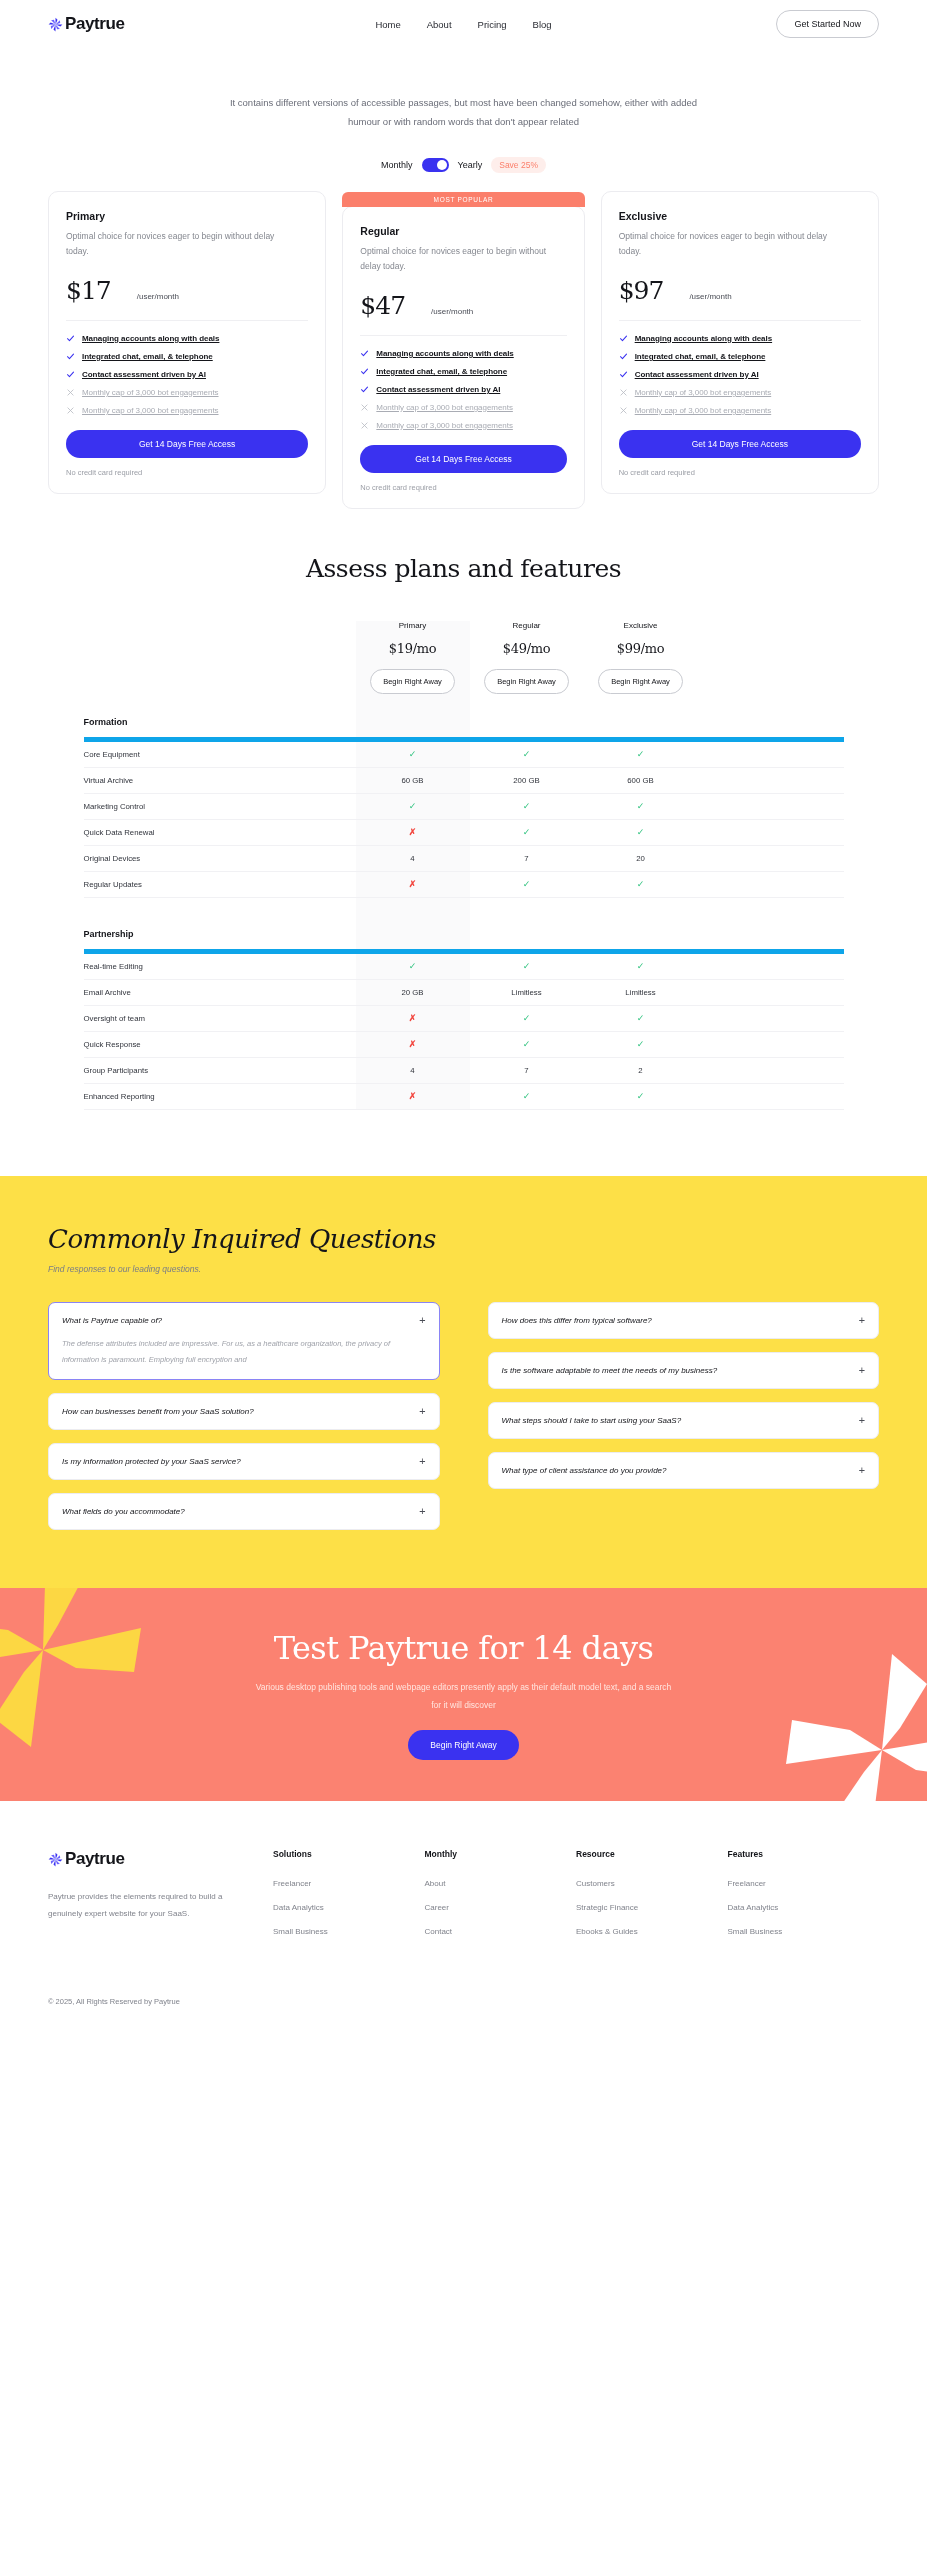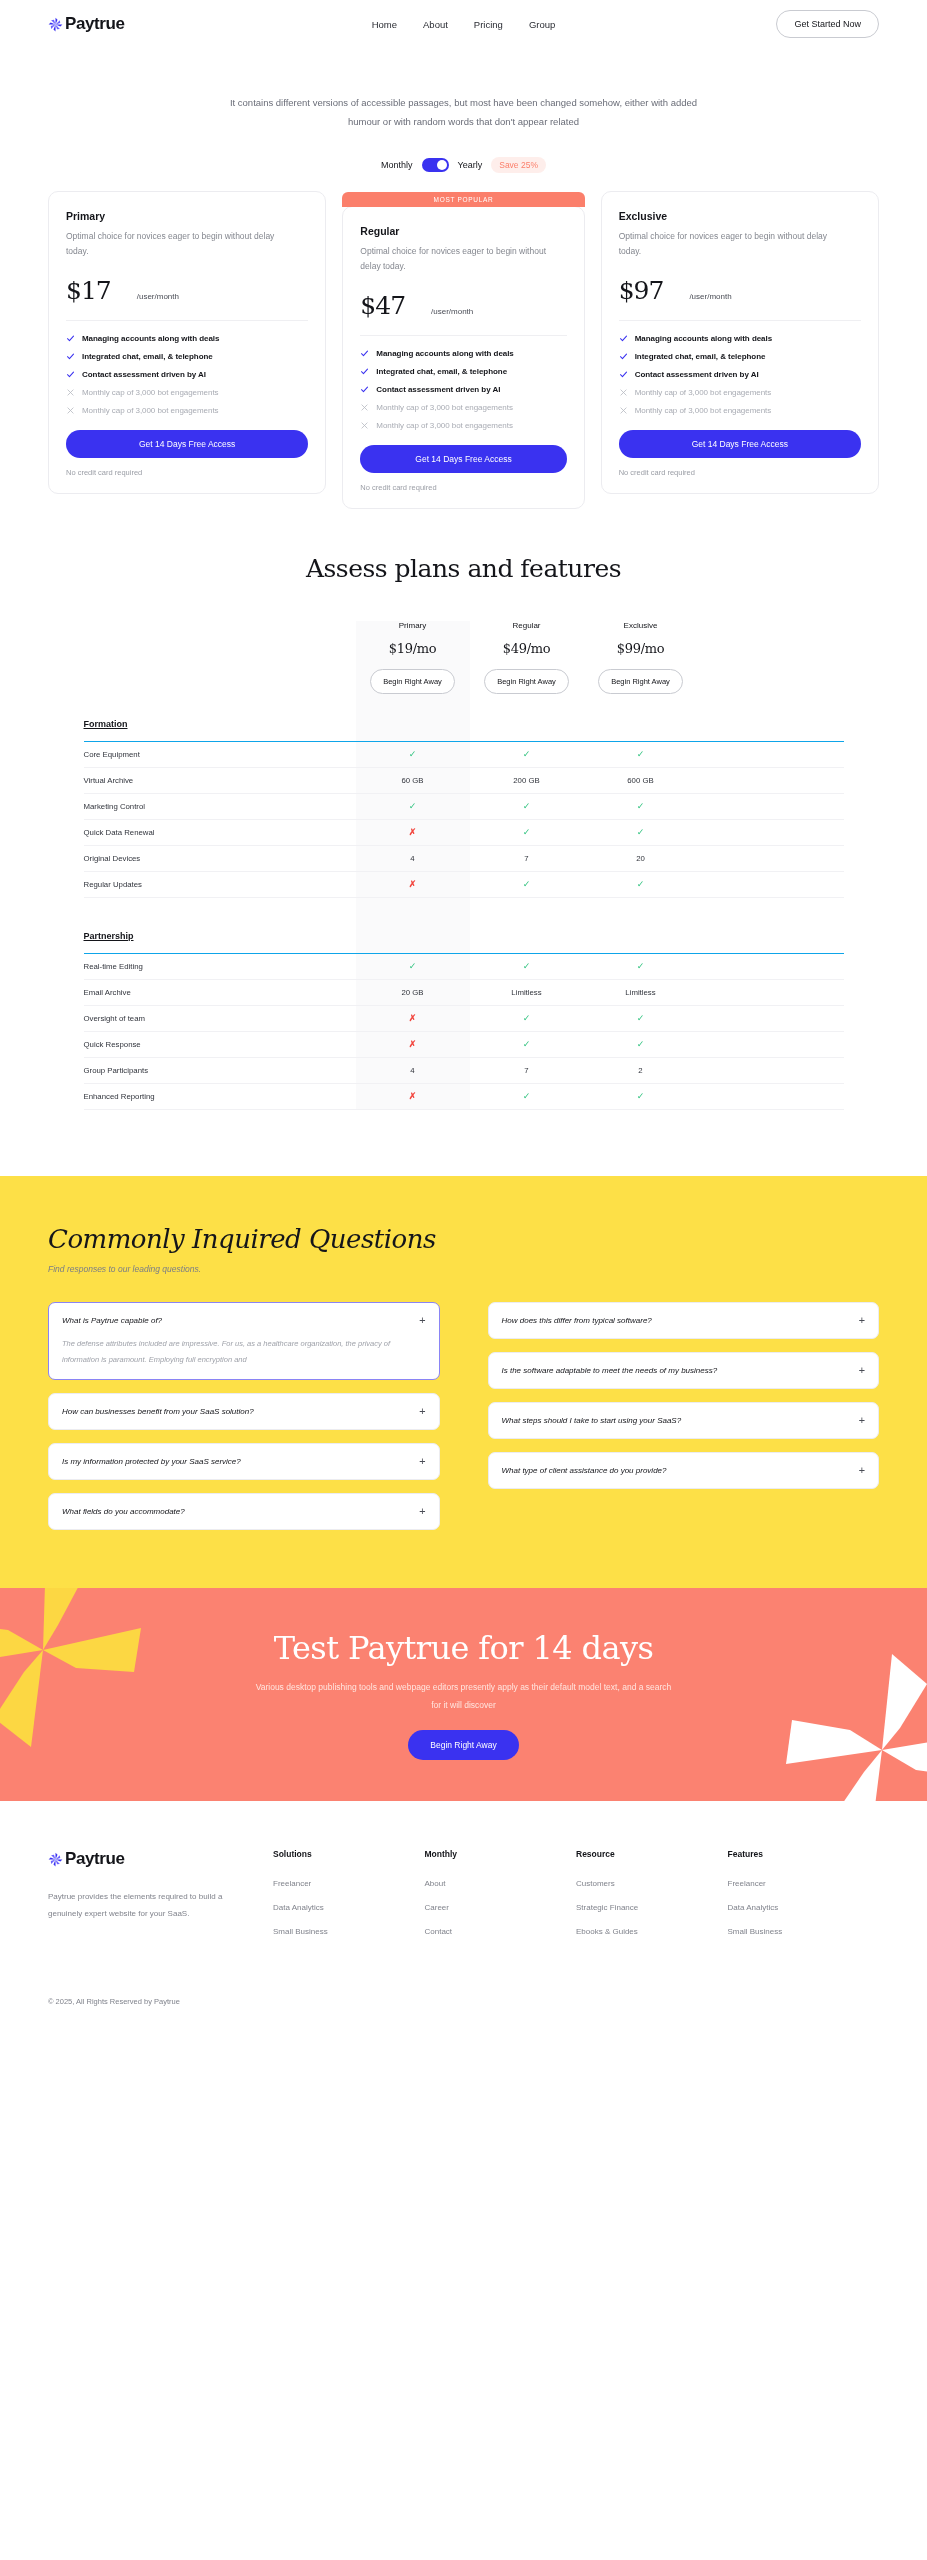--- a/index.html
+++ b/index.html
@@ -117,21 +117,21 @@
   .price { margin-top: 17px; display: flex; align-items: baseline; }
   .price .amount {
     font-family: "DejaVu Serif", serif;
     font-size: 25px; font-weight: 400; letter-spacing: -1px; color: #14151a;
   }
   .price .per { font-size: 8px; color: #4a4d56; margin-left: 2px; padding-left: 24px; }
   .card hr { border: 0; border-top: 1px solid #efeff2; margin: 15px 0 0; }
   .feat-list { margin-top: 13px; display: flex; flex-direction: column; gap: 9px; }
   .feat { display: flex; align-items: center; gap: 7px; }
   .feat .ic { width: 9px; height: 9px; flex: none; }
-  .feat .txt { font-size: 8px; font-weight: 700; color: #14151a; letter-spacing: -0.05px; }
+  .feat .txt { font-size: 8px; font-weight: 700; color: #14151a; letter-spacing: -0.05px; text-decoration: underline; }
   .feat.off .txt { font-weight: 400; color: #a9acb4; }
   .card .buy {
     display: block;
     margin-top: 15px;
     width: 100%;
     background: #3A32F0;
     color: #fff;
     border: 0;
     border-radius: 999px;
     padding: 9px 0;
@@ -153,21 +153,21 @@
   .col-hl {
     position: absolute; top: 0; bottom: 0; left: 272px; width: 114px;
     background: #fafafb; pointer-events: none;
   }
   .trow {
     display: flex; align-items: center; position: relative;
     border-bottom: 1px solid #f1f1f4;
     height: 26px;
   }
   .trow.head { border-bottom: none; height: auto; align-items: flex-start; padding-bottom: 14px; }
-  .trow.group { border-bottom: 1px solid #0ea5e9; height: 34px; text-decoration: underline; }
+  .trow.group { border-bottom: 5px solid #0ea5e9; height: 34px; }
   .trow.spacer { border-bottom: none; height: 22px; }
   .c-name { width: 272px; font-size: 7.8px; color: #31343c; }
   .c-name.group-title { font-size: 9px; font-weight: 700; color: #14151a; }
   .c-val { width: 114px; text-align: center; font-size: 7.8px; color: #31343c; }
   .chk { color: #2ec27e; font-size: 9px; }
   .crs { color: #f2453d; font-size: 9px; font-weight: 700; }
 
   .hcell { width: 114px; text-align: center; }
   .hcell .pl { font-size: 8px; color: #14151a; }
   .hcell .pr {
@@ -258,21 +258,21 @@
         <path d="M12 12 L19 19 L14.5 19.5 Z" fill="#6B63FF"></path>
         <path d="M12 12 L5 19 L4.5 14.5 Z" fill="#6B63FF"></path>
         <path d="M12 12 L5 5 L9.5 4.5 Z" fill="#6B63FF"></path>
       </svg>
       <span class="brand-name">Paytrue</span>
     </div>
     <div class="nav">
       <a href="#">Home</a>
       <a href="#">About</a>
       <a href="#">Pricing</a>
-      <a href="#">Group</a>
+      <a href="#">Blog</a>
     </div>
     <button class="header-cta">Get Started Now</button>
   </div>
 
   <div class="hero">
     <p>It contains different versions of accessible passages, but most have been changed somehow, either with added humour or with random words that don't appear related</p>
     <div class="toggle-row">
       <span class="toggle-label">Monthly</span>
       <div class="switch">
         <div class="knob"></div>

